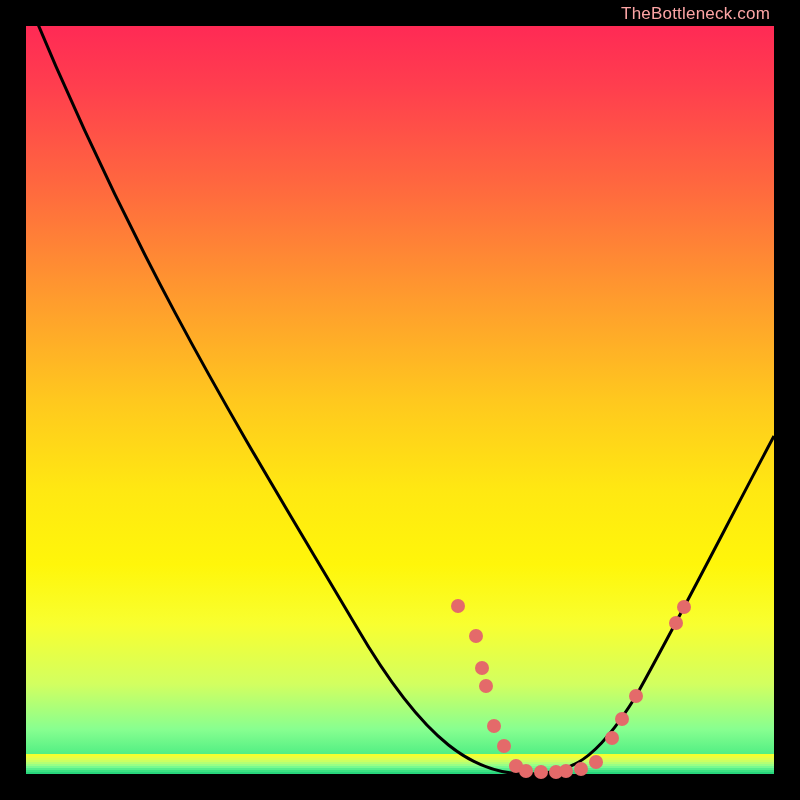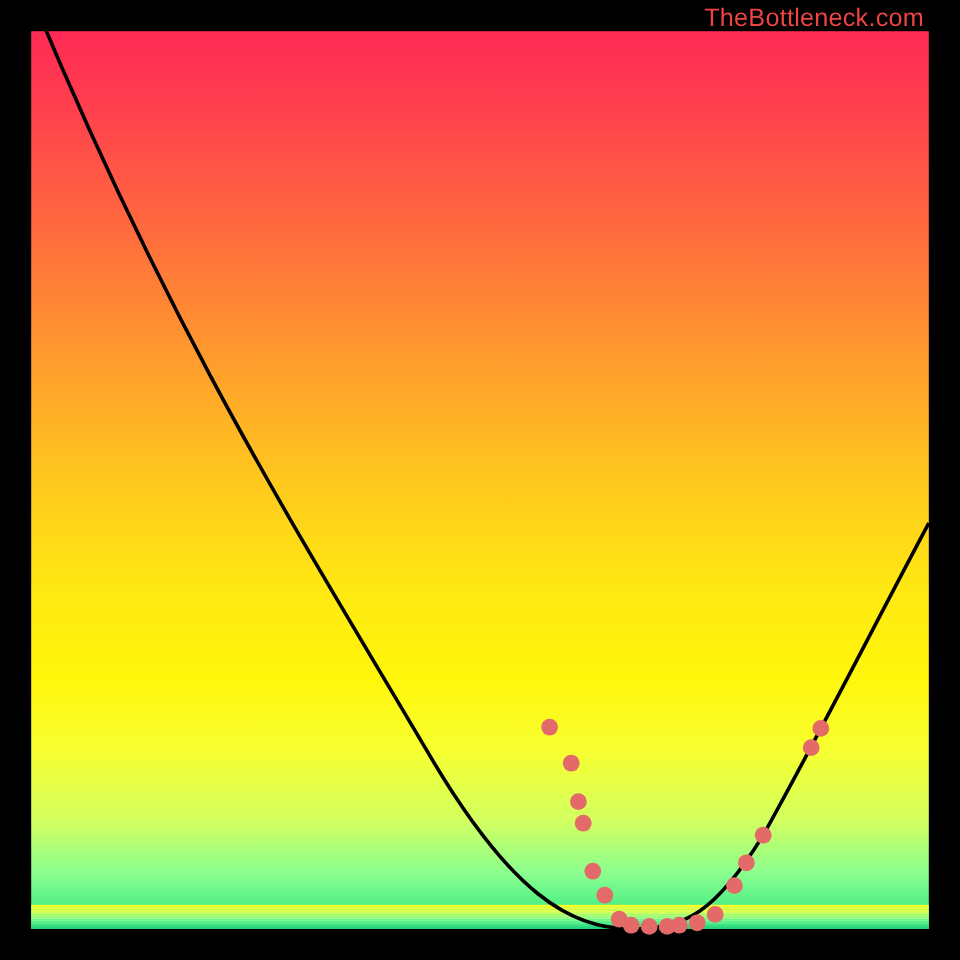--- a/index.html
+++ b/index.html
@@ -45,23 +45,23 @@
     width: 748px;
   }
   .stripes div {
     height: 2px;
     width: 100%;
   }
   .watermark {
     position: absolute;
     top: 4px;
     right: 30px;
-    color: #ef4444;
+    color: #fca5a5;
     font-family: Arial, Helvetica, sans-serif;
-    font-size: 21px;
+    font-size: 17px;
     letter-spacing: 0.2px;
     user-select: none;
   }
   svg.curve {
     position: absolute;
     left: 0;
     top: 0;
     width: 748px;
     height: 748px;
     overflow: visible;

